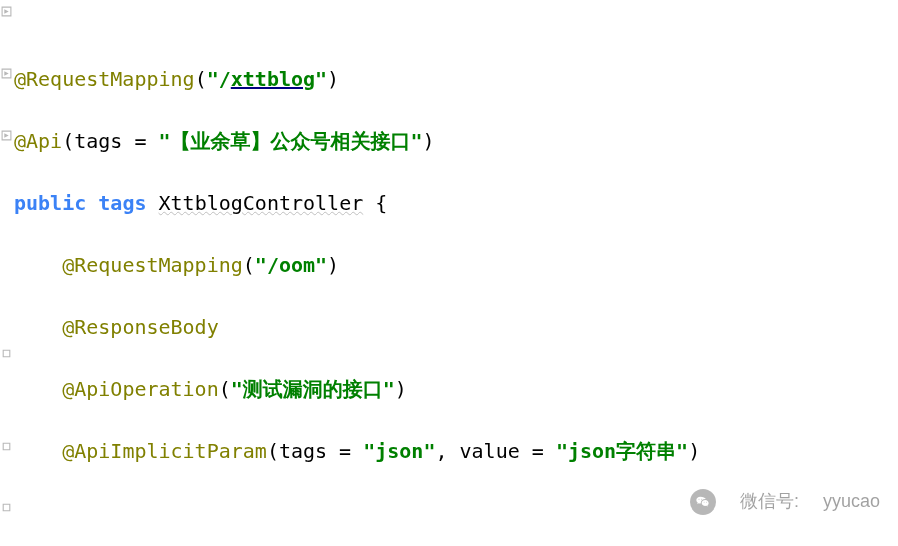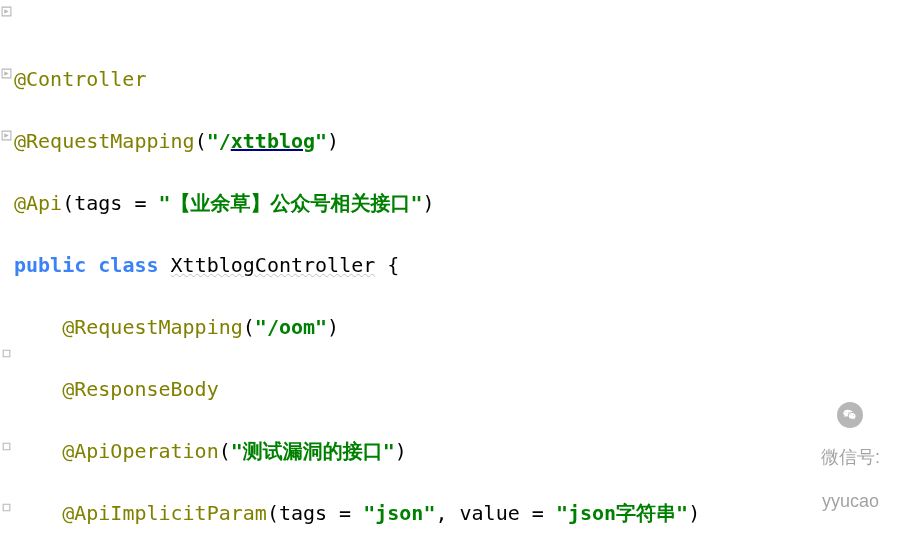--- a/index.html
+++ b/index.html
@@ -45,26 +45,25 @@
     text-decoration-line: underline;
     text-decoration-thickness: 2px;
     text-decoration-color: #000080;
   }
   .watermark {
     position: absolute;
     right: 18px;
     bottom: 30px;
     display: flex;
     align-items: center;
-    gap: 16px;
+    gap: 24px;
     opacity: 0.42;
     color: #222;
     font-family: -apple-system, "PingFang SC", sans-serif;
     font-size: 18px;
-    flex-direction: column;
   }
   .wm-icon {
     width: 26px; height: 26px;
     border-radius: 50%;
     background: #555;
     display: inline-flex;
     align-items: center;
     justify-content: center;
   }
 </style>
@@ -102,24 +101,23 @@
     </span>
   <span class="gicon" style="top:502px">
       <svg viewBox="0 0 10 10">
         <path d="M2 2h6v6H2z" fill="none" stroke="currentColor"></path>
       </svg>
     </span>
 </div>
 
 <div class="editor">
 <div class="code">
-<div><span class="ann">@Controller</span></div>
 <div><span class="ann">@RequestMapping</span><span>(</span><span class="str">"/</span><span class="str underline-bold">xttblog</span><span class="str">"</span><span>)</span></div>
 <div><span class="ann">@Api</span><span>(tags = </span><span class="str">"【业余草】公众号相关接口"</span><span>)</span></div>
-<div><span class="kw">public</span> <span class="kw">class</span> <span class="cls wavy-gray">XttblogController</span><span> {</span></div>
+<div><span class="kw">public</span> <span class="kw">tags</span> <span class="cls wavy-gray">XttblogController</span><span> {</span></div>
 <div><span>    </span><span class="ann">@RequestMapping</span><span>(</span><span class="str">"/oom"</span><span>)</span></div>
 <div><span>    </span><span class="ann">@ResponseBody</span></div>
 <div><span>    </span><span class="ann">@ApiOperation</span><span>(</span><span class="str">"测试漏洞的接口"</span><span>)</span></div>
 <div><span>    </span><span class="ann">@ApiImplicitParam</span><span>(tags = </span><span class="str">"json"</span><span>, value = </span><span class="str">"json字符串"</span><span>)</span></div>
 
 
 
 
 
 

